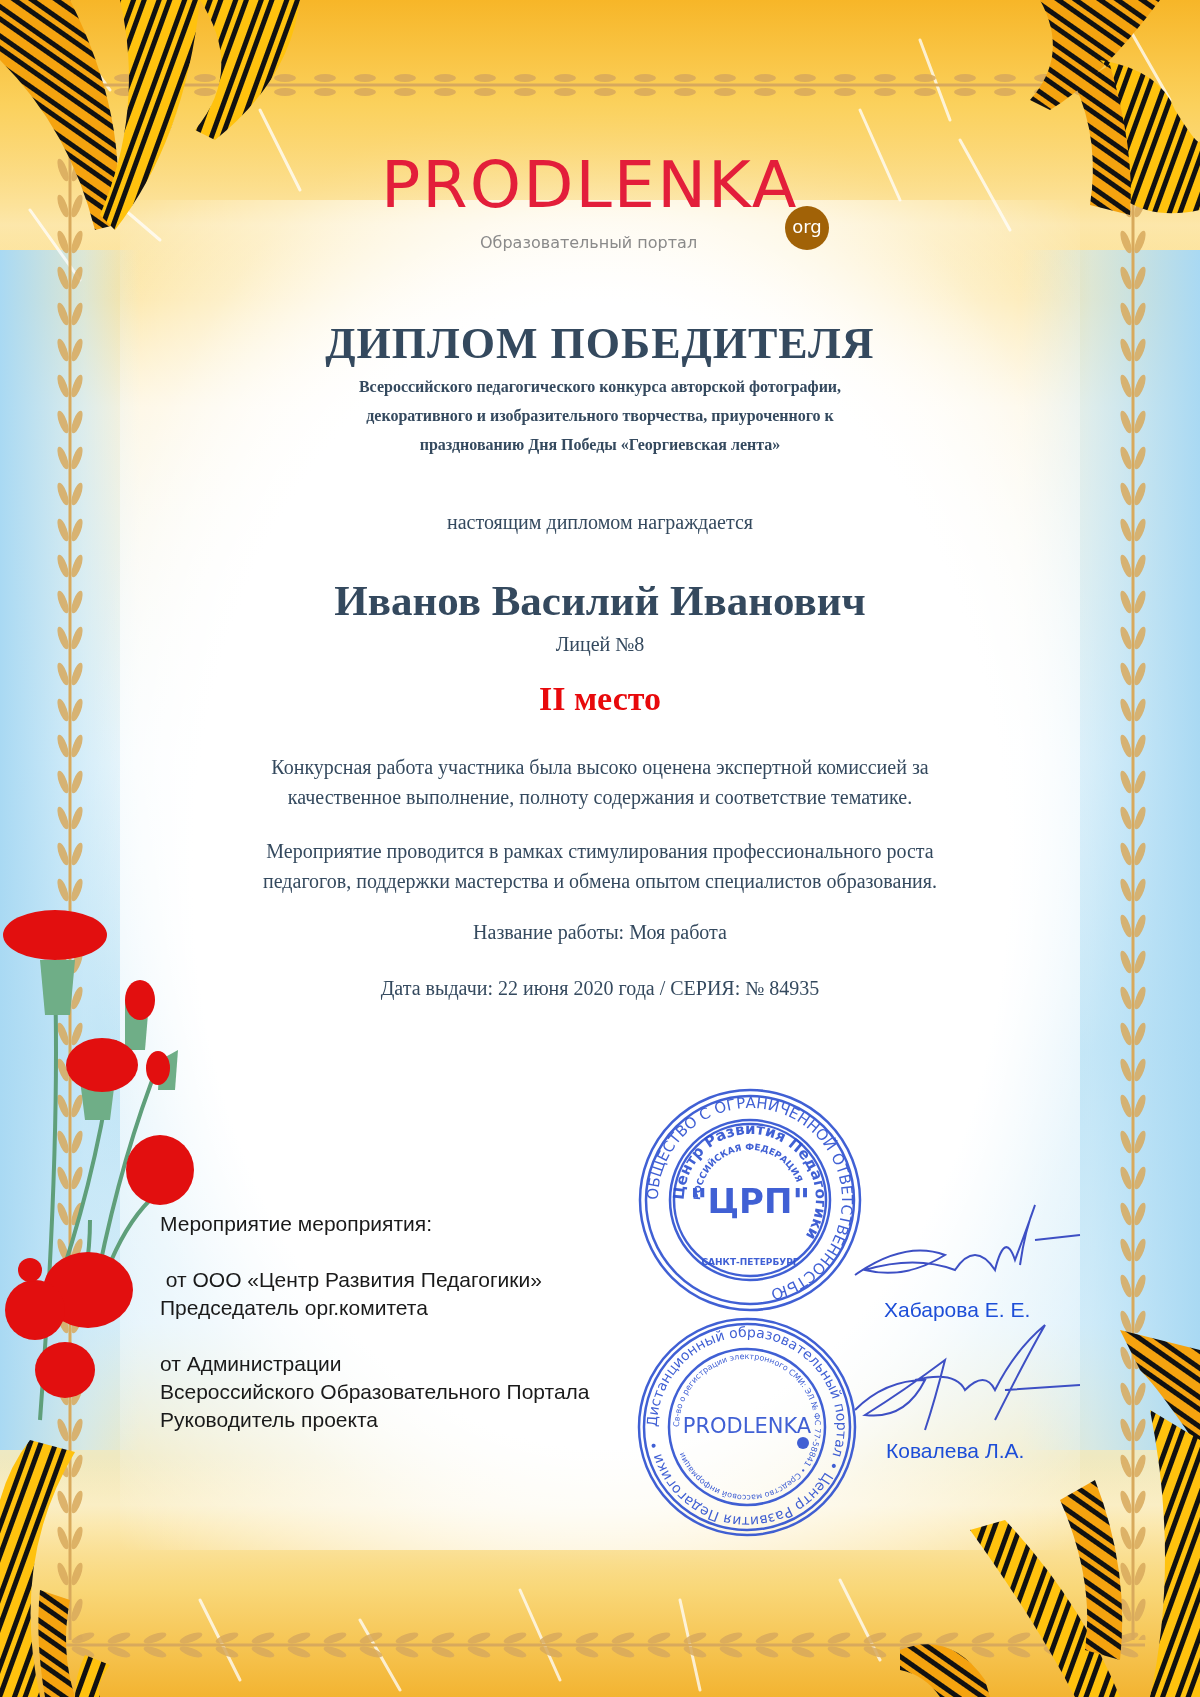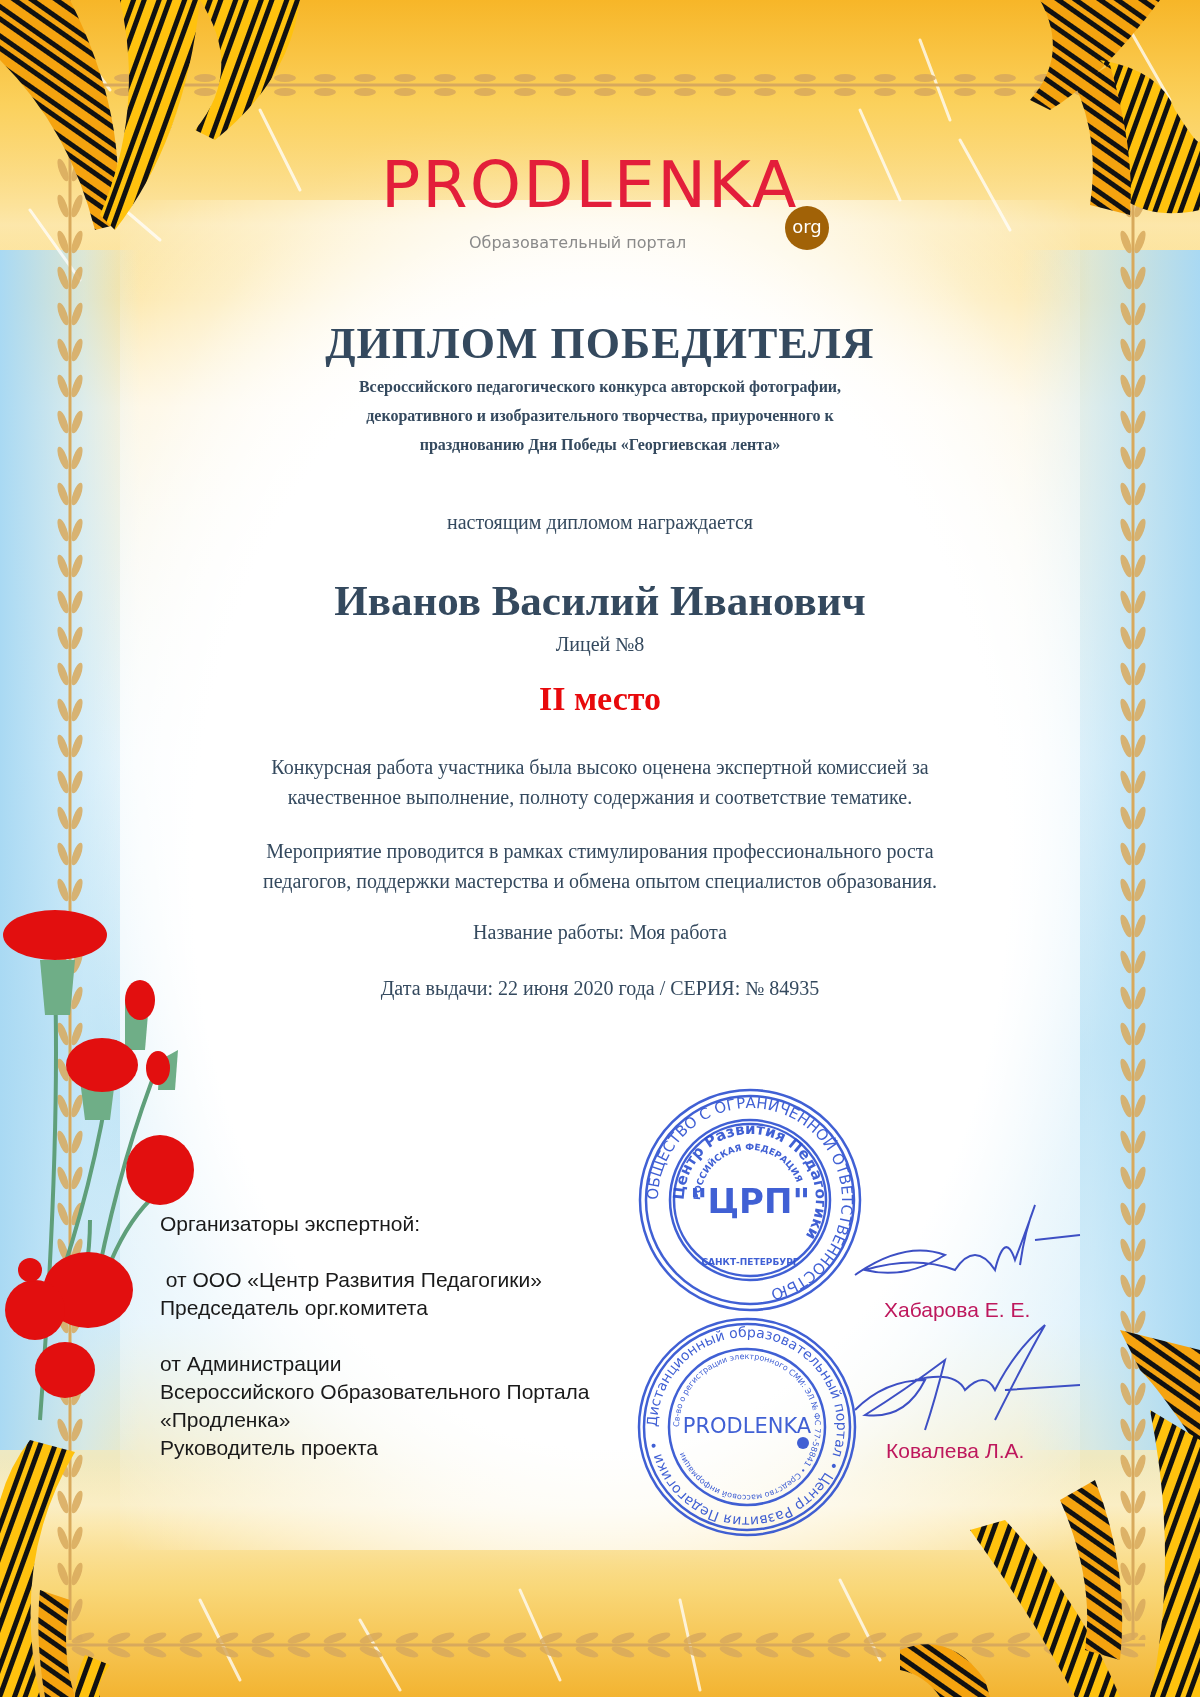--- a/index.html
+++ b/index.html
@@ -39,21 +39,21 @@
     position: absolute; left: 0; top: 0;
     font-family: "DejaVu Sans", sans-serif; font-size: 64px; font-weight: 400;
     color: #e31e3a; letter-spacing: 2px; line-height: 70px;
     transform: scaleX(1.02);
   }
   .logo-org {
     position: absolute; left: 400px; top: 56px; width: 44px; height: 44px; border-radius: 50%;
     background: #a16207; color: #fff; font-size: 18px; line-height: 42px; text-align: center;
   }
   .logo-sub {
-    position: absolute; left: 84px; top: 83px; font-size: 16px; color: #8a8a8a;
+    position: absolute; left: 95px; top: 83px; font-size: 16px; color: #8a8a8a;
   }
 
   .content { position: absolute; left: 130px; width: 940px; text-align: center; color: #34495e; font-family: Liberation Serif, serif; }
   .title { top: 318px; font-size: 44px; font-weight: 700; letter-spacing: 1px; }
   .subtitle { top: 372px; font-size: 16px; font-weight: 700; line-height: 29px; }
   .awarded { top: 511px; font-size: 20px; }
   .name { top: 557px; font-size: 43px; font-weight: 700; margin-top: 19px; }
   .school { top: 633px; font-size: 20px; }
   .place { top: 680px; font-size: 34px; font-weight: 700; color: #e8090c; }
   .para1 { top: 752px; font-size: 20px; line-height: 30px; }
@@ -61,21 +61,21 @@
   .work { top: 921px; font-size: 20px; }
   .issued { top: 977px; font-size: 20px; }
 
   .org-block {
     position: absolute; left: 160px; top: 1210px; width: 470px;
     font-family: "Liberation Sans", sans-serif; font-size: 21px; line-height: 28px; color: #1a1a1a;
   }
   .org-block div { white-space: nowrap; }
   .gap { height: 28px; }
 
-  .signer { position: absolute; font-family: "Liberation Sans", sans-serif; font-size: 21px; color: #be185d; text-align: center; }
+  .signer { position: absolute; font-family: "Liberation Sans", sans-serif; font-size: 21px; color: #1d4ed8; text-align: center; }
   .stamp { position: absolute; }
   .sig { position: absolute; }
 </style>
 </head>
 <body>
 
 <div class="bg-top"></div>
 <div class="bg-side-left"></div>
 <div class="bg-side-right"></div>
 <div class="bg-bottom"></div>
@@ -281,28 +281,27 @@
   <div>качественное выполнение, полноту содержания и соответствие тематике.</div>
 </div>
 <div class="content para2">
   <div>Мероприятие проводится в рамках стимулирования профессионального роста</div>
   <div>педагогов, поддержки мастерства и обмена опытом специалистов образования.</div>
 </div>
 <div class="content work">Название работы: Моя работа</div>
 <div class="content issued">Дата выдачи: 22 июня 2020 года / СЕРИЯ: № 84935</div>
 
 <div class="org-block">
-  <div>Организаторы экспертной:</div>
+  <div>Мероприятие мероприятия:</div>
   <div class="gap"></div>
   <div style="white-space:pre"> от ООО «Центр Развития Педагогики»</div>
   <div>Председатель орг.комитета</div>
   <div class="gap"></div>
   <div>от Администрации</div>
   <div>Всероссийского Образовательного Портала</div>
-  <div>«Продленка»</div>
   <div>Руководитель проекта</div>
 </div>
 
 <svg class="stamp" style="left:635px;top:1085px" width="230" height="230" viewBox="0 0 230 230">
   <defs>
     <path id="s1outer" d="M115,115 m-92,0 a92,92 0 1,1 184,0 a92,92 0 1,1 -184,0"></path>
     <path id="s1inner" d="M115,115 m-66,0 a66,66 0 1,1 132,0 a66,66 0 1,1 -132,0"></path>
     <path id="s1country" d="M115,115 m-50,0 a50,50 0 1,1 100,0"></path>
   </defs>
   <g fill="none" stroke="#2c4fd0" stroke-width="2.5" opacity="0.9">

